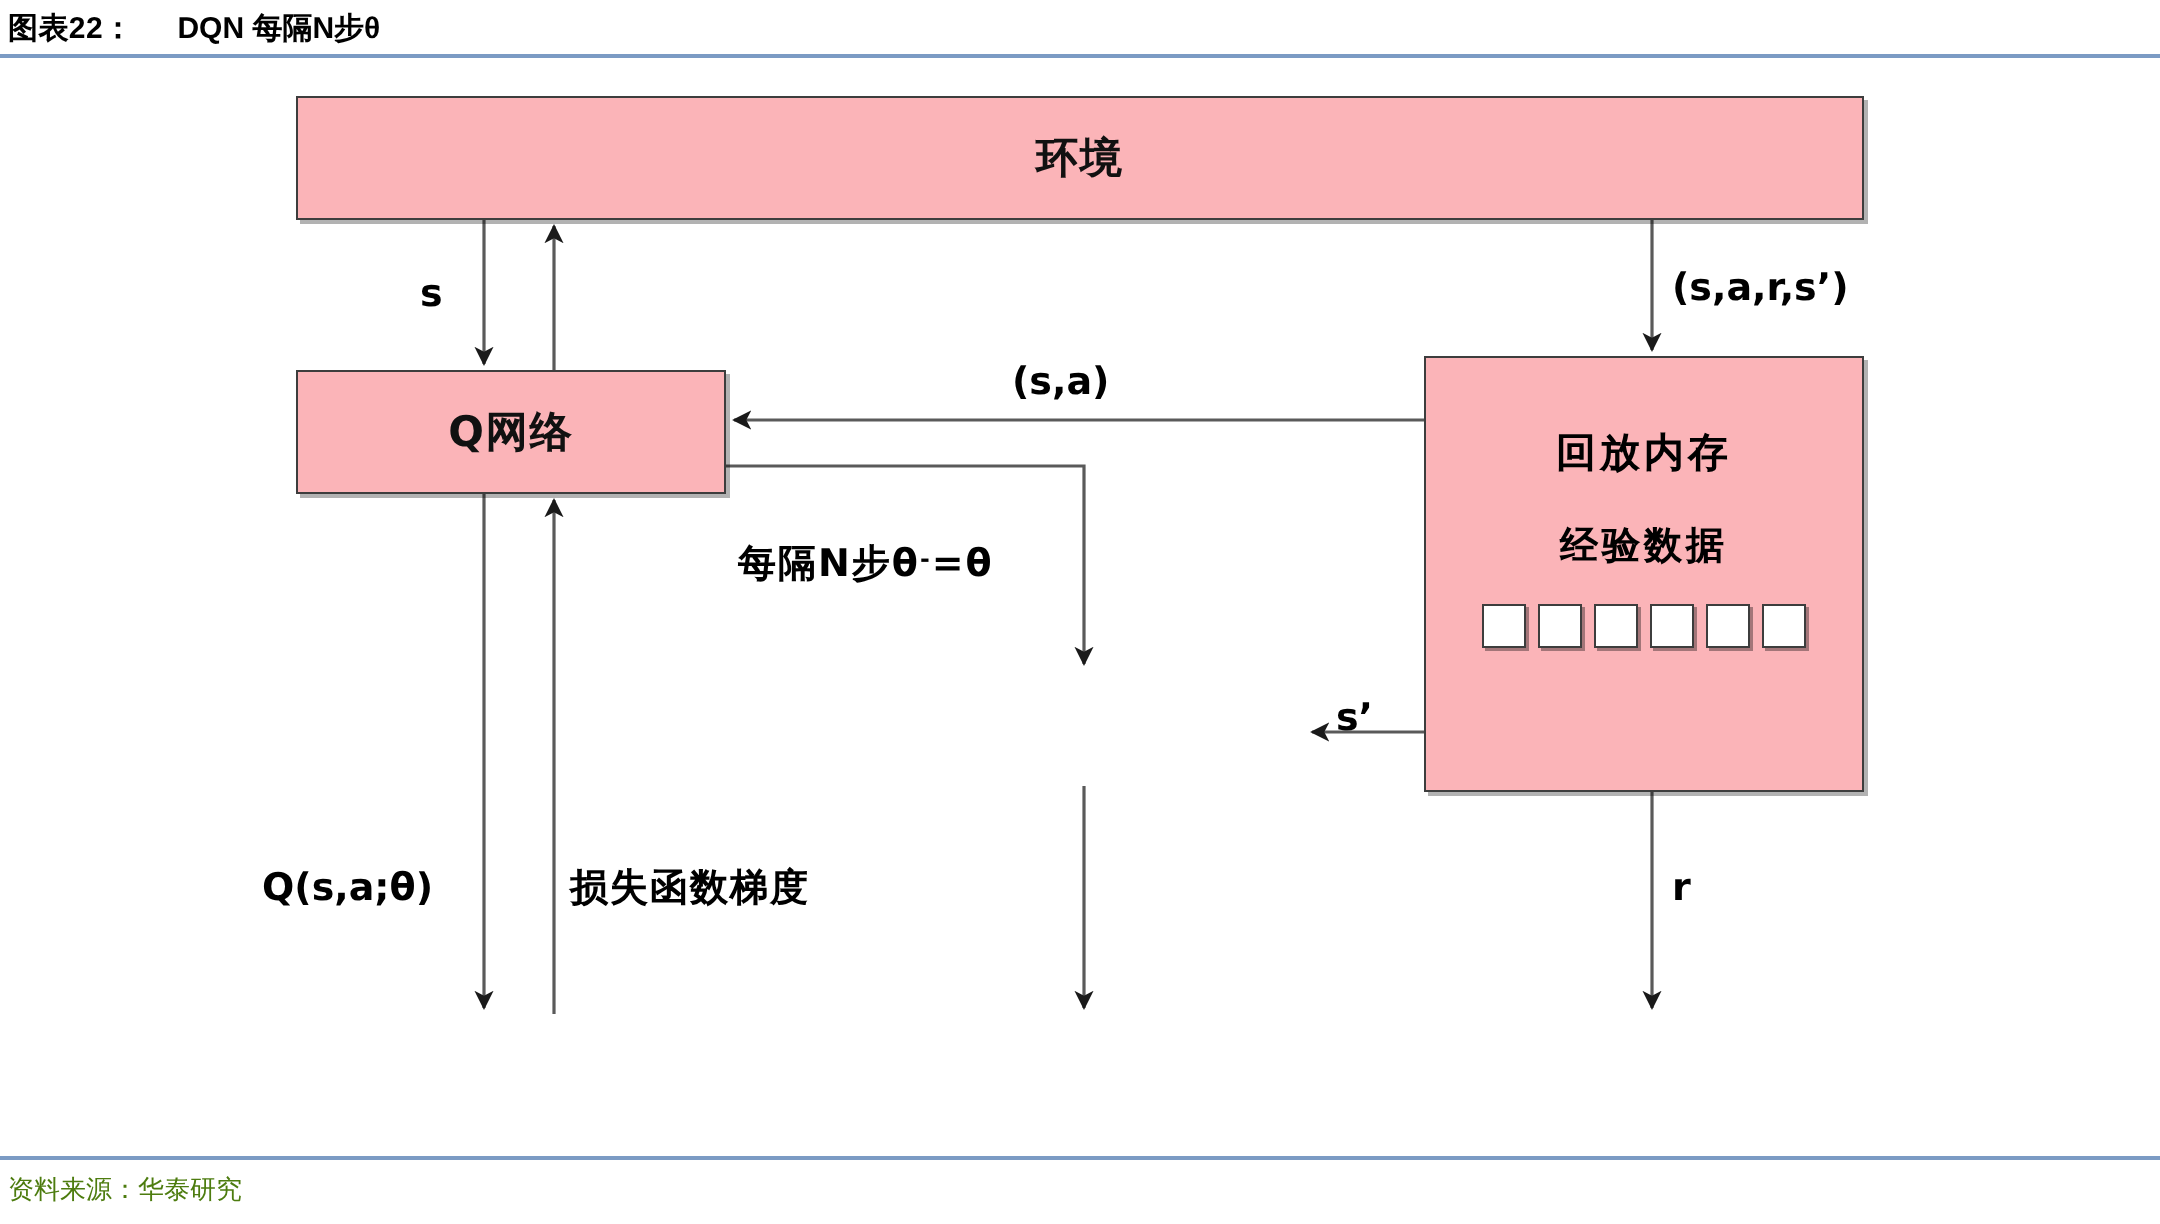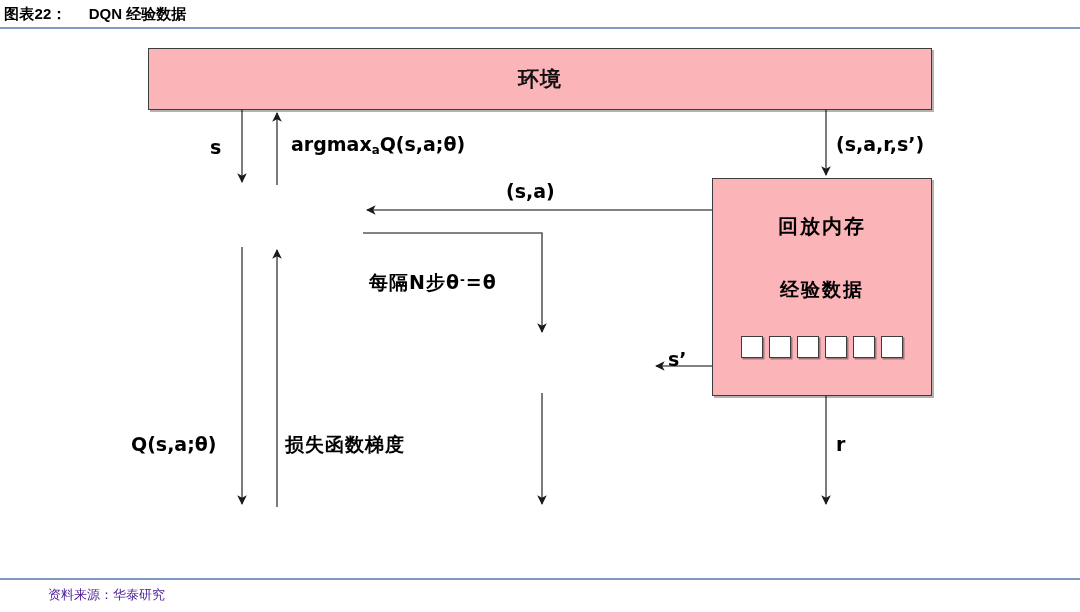--- a/index.html
+++ b/index.html
@@ -49,23 +49,22 @@
     position: absolute;
     left: 0; top: 578px;
     width: 1080px;
     height: 2px;
     background: #7b9bc4;
   }
   #source-note {
     position: absolute;
     left: 4px; top: 586px;
     font-size: 13px;
-    color: #4c1d95;
-    white-space: nowrap;
-    margin-left: 44px;
+    color: #4d7c0f;
+    white-space: nowrap;
   }
 
   
   #diagram {
     position: absolute;
     left: 0; top: 30px;
     width: 864px;
     height: 546px;
   }
   #wires {
@@ -89,21 +88,21 @@
   .node .node-label {
     font-family: "DejaVu Sans", sans-serif;
     font-weight: bold;
     font-size: 21px;
     letter-spacing: 1px;
     color: #111;
   }
   #node-environment  { left: 148px; top: 18px;  width: 784px; height: 62px; }
   #node-qnetwork     { left: 148px; top: 155px; width: 215px; height: 62px; }
   #node-replay       { left: 712px; top: 148px; width: 220px; height: 218px;
-                       flex-direction: column; justify-content: flex-start; gap: 17px; }
+                       flex-direction: column; justify-content: flex-start; }
   #node-target       { left: 432px; top: 305px; width: 220px; height: 58px; }
   #node-loss         { left: 148px; top: 477px; width: 784px; height: 58px; }
 
   #node-replay .replay-title  { margin-top: 34px; font-family:"DejaVu Sans",sans-serif;
                                 font-weight:bold; font-size:20px; letter-spacing:2px; }
   #node-replay .replay-sub    { margin-top: 20px; font-family:"DejaVu Sans",sans-serif;
                                 font-weight:bold; font-size:19px; letter-spacing:2px; }
   #node-replay .slots         { margin-top: 16px; display:flex; gap:6px; }
   #node-replay .slot          { width: 22px; height: 22px; background:#ffffff;
                                 border:1.5px solid #3d3d3d; box-sizing:border-box;
@@ -132,21 +131,21 @@
   #lbl-qsa          { left: 131px; top: 405px; }
   #lbl-grad         { left: 285px; top: 405px; }
   #lbl-max          { left: 556px; top: 405px; }
   #lbl-r            { left: 836px; top: 405px; }
 </style>
 </head>
 <body>
 
 <div id="exhibit-header">
   <span class="label">图表22：</span>
-  <span class="title">DQN 经验数据</span>
+  <span class="title">DQN 每隔N步θ</span>
 </div>
 <div class="rule-top"></div>
 
 <div id="diagram">
 
   <svg id="wires" viewBox="0 0 1080 546" width="1080" height="546">
     <defs>
       <marker id="ah" viewBox="0 0 10 10" refX="9" refY="5" markerWidth="6" markerHeight="6" orient="auto-start-reverse">
         <path d="M 0 0 L 10 5 L 0 10 L 2.6 5 z" fill="#1a1a1a"></path>
       </marker>
@@ -172,41 +171,41 @@
       <path d="M 542 363 L 542 474"></path>
 
       <path d="M 826 366 L 826 474"></path>
     </g>
   </svg>
 
   <div class="node" id="node-environment">
     <span class="node-label">环境</span>
   </div>
 
+  <div class="node" id="node-qnetwork">
+    <span class="node-label">Q网络</span>
+  </div>
 
   <div class="node" id="node-replay">
     <span class="replay-title">回放内存</span>
     <span class="replay-sub">经验数据</span>
     <span class="slots">
       <span class="slot"></span>
       <span class="slot"></span>
       <span class="slot"></span>
       <span class="slot"></span>
       <span class="slot"></span>
       <span class="slot"></span>
     </span>
   </div>
 
 
 
   <div class="edge-label" id="lbl-s">s</div>
 
-  <div class="edge-label" id="lbl-argmax">
-    <span>argmax</span><sub>a</sub><span>Q(s,a;θ)</span>
-  </div>
 
   <div class="edge-label" id="lbl-sars">(s,a,r,s’)</div>
 
   <div class="edge-label" id="lbl-sa">(s,a)</div>
 
   <div class="edge-label cjk" id="lbl-theta-sync">
     <span>每隔N步θ</span><sup>-</sup><span>=θ</span>
   </div>
 
   <div class="edge-label" id="lbl-sprime">s’</div>

